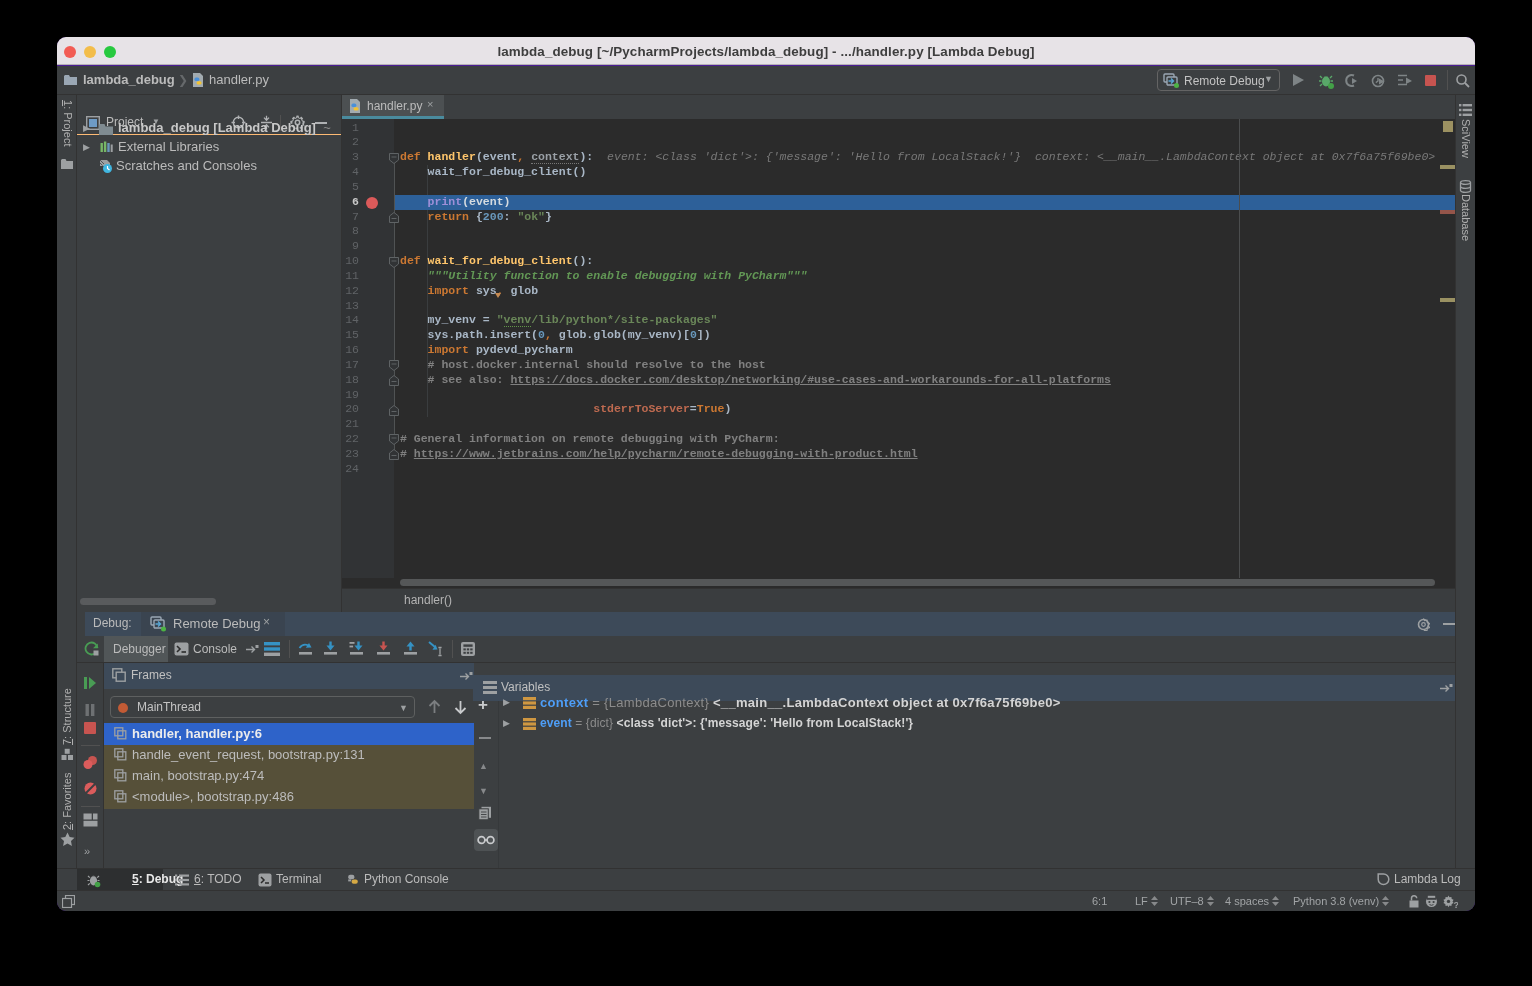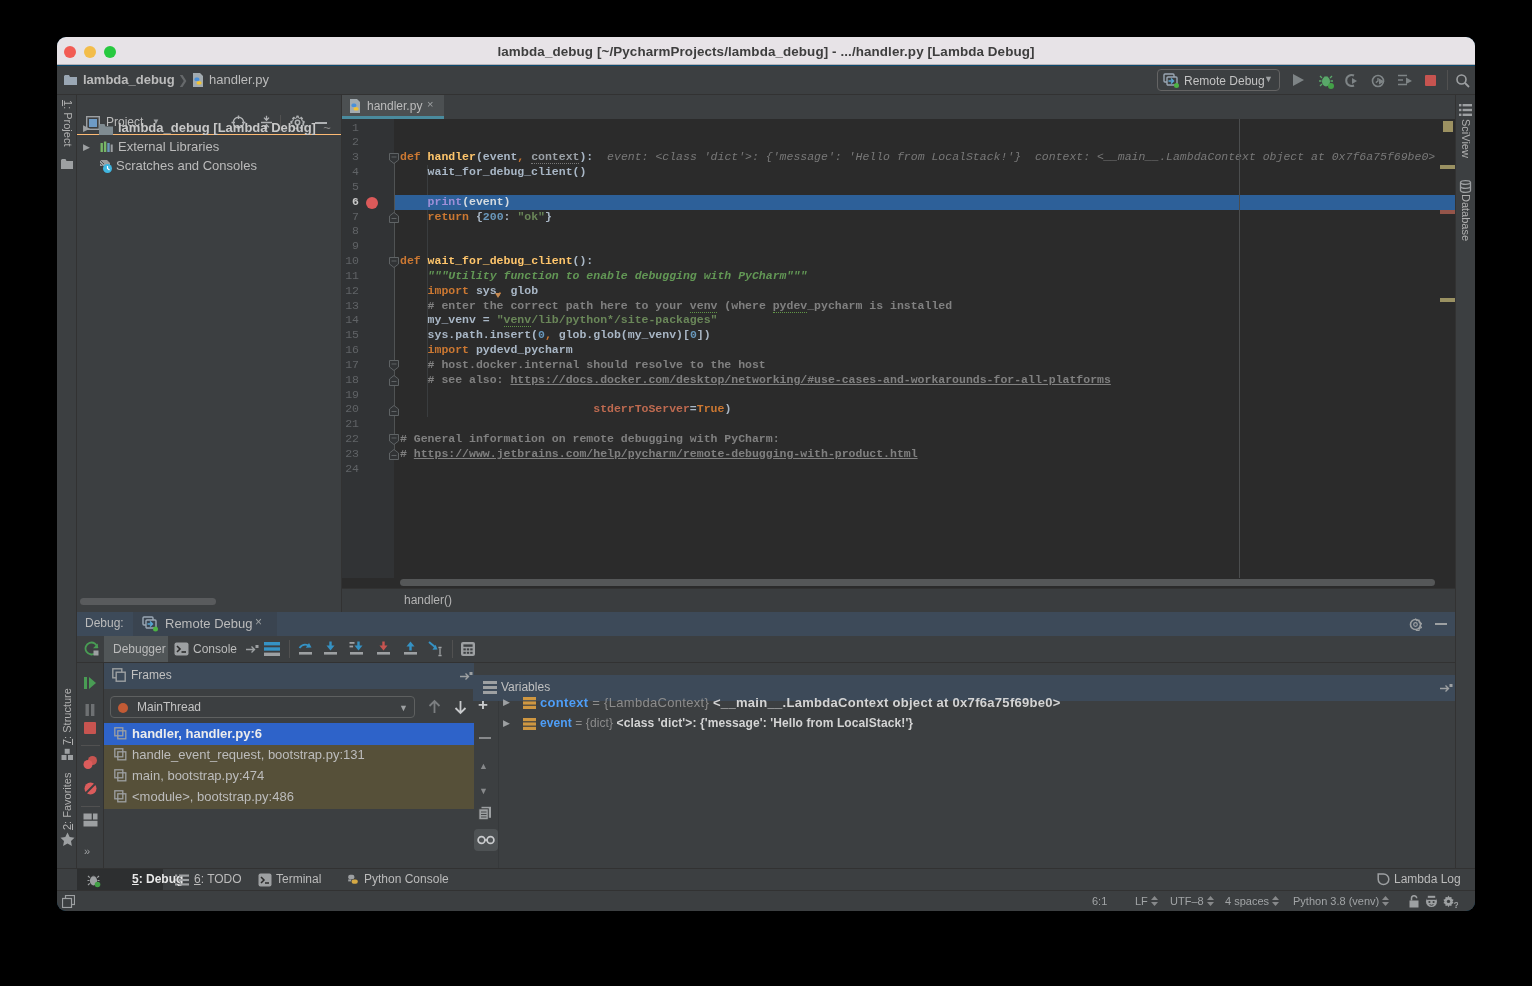--- a/index.html
+++ b/index.html
@@ -1,21 +1,21 @@
 <!DOCTYPE html>
 <html><head>
 <meta charset="utf-8">
 <style>
   * { margin:0; padding:0; box-sizing:border-box; }
   html,body { width:1532px; height:986px; background:#000; overflow:hidden; }
   body { font-family:"Liberation Sans", sans-serif; }
   .abs { position:absolute; }
   #win {
     position:absolute; left:57px; top:37px; width:1418px; height:874px;
-    background:#0c4a6e; border-radius:9px; overflow:hidden;
+    background:#4c1d95; border-radius:9px; overflow:hidden;
   }
   .ui { font-size:12px; color:#bbbbbb; }
   
   #titlebar { position:absolute; left:0; top:0; width:100%; height:28px; background:#e7e3e7; border-bottom:1px solid #b6b2b6; }
   .tl { position:absolute; top:9px; width:12px; height:12px; border-radius:50%; }
   #title { position:absolute; top:0; width:100%; height:28px; line-height:29px; text-align:center; font-size:13.4px; font-weight:bold; color:#3e3e3e; letter-spacing:0.1px; }
   
   #navbar { position:absolute; left:0; top:29px; width:100%; height:29px; background:#3c3f41; border-bottom:1px solid #323232; }
   
   #lstripe { position:absolute; left:0; top:58px; width:20px; height:773px; background:#3c3f41; border-right:1px solid #323232; }
@@ -44,21 +44,21 @@
   .uline { text-decoration:underline; }
   .fm { position:absolute; left:47px; width:10px; height:11px; }
   .sqg { border-bottom:1px dotted #619647; }
   .c .sqg, .cl .c.sqg { border-bottom:1px dotted #619647; }
   #hscroll { position:absolute; left:0; top:483px; width:1113px; height:10px; background:#2b2b2b; }
   #crumb { position:absolute; left:0; top:493px; width:1113px; height:24px; background:#3a3d3f; border-top:1px solid #323232; }
   
   #rstripe { position:absolute; right:0; top:58px; width:20px; height:773px; background:#3c3f41; border-left:1px solid #323232; }
   
   #debug { position:absolute; left:20px; top:575px; width:1378px; height:256px; background:#3c3f41; overflow:hidden; }
-  #dbghead { position:absolute; left:0; top:0; width:100%; height:24px; background:#3d4a59; }
+  #dbghead { position:absolute; left:8px; top:0; width:100%; height:24px; background:#3d4a59; }
   #dbgbar { position:absolute; left:0; top:24px; width:100%; height:27px; background:#3c3f41; border-bottom:1px solid #323232; }
   #dbgleft { position:absolute; left:0; top:51px; width:27px; height:205px; border-right:1px solid #323232; }
   #frames { position:absolute; left:27px; top:51px; width:370px; height:205px; }
   #frhead { position:absolute; left:0; top:0; width:100%; height:26px; background:#3d4a59; }
   #vtool { position:absolute; left:396px; top:76px; width:26px; height:180px; border-right:1px solid #36393b; }
   #vars { position:absolute; left:396px; top:51px; width:982px; height:205px; }
   #varhead { position:absolute; left:0; top:12px; width:100%; height:26px; background:#3d4a59; }
   
   .frico { width:13px; height:13px; }
   .varico { width:13px; height:12px; }
@@ -255,21 +255,20 @@
           <use href="#foldup"></use>
         </svg>
 
       <div class="cl" style="top:31.3px;"><span class="k">def </span><span class="fn">handler</span>(event<span class="k">,</span> <span style="color:#9aa0a6; border-bottom:1px dotted #777;">context</span>):  <span class="dbg">event: &lt;class 'dict'&gt;: {'message': 'Hello from LocalStack!'}  context: &lt;__main__.LambdaContext object at 0x7f6a75f69be0&gt;</span></div>
       <div class="cl" style="top:46.1px;">    wait_for_debug_client()</div>
       <div class="cl" style="top:75.8px;">    <span class="bi" style="color:#9e8fd8;">print</span><span style="color:#d5dbe0;">(event)</span></div>
       <div class="cl" style="top:90.6px;">    <span class="k">return</span> {<span class="n">200</span>: <span class="s">"ok"</span>}</div>
       <div class="cl" style="top:135.1px;"><span class="k">def </span><span class="fn">wait_for_debug_client</span>():</div>
       <div class="cl" style="top:149.9px;">    <span class="ds">"""Utility function to enable debugging with PyCharm"""</span></div>
       <div class="cl" style="top:164.7px;">    <span class="k">import </span>sys<span class="k">,</span> glob</div>
-      <div class="cl" style="top:179.6px;">    <span class="c"># enter the correct path here to your <span class="sqg">venv</span> (where <span class="sqg">pydev</span>_pycharm is installed</span></div>
       <div class="cl" style="top:194.4px;">    my_venv = <span class="s">"<span class="sqg">venv</span>/lib/python*/site-packages"</span></div>
       <div class="cl" style="top:209.2px;">    sys.path.insert(<span class="n">0</span><span class="k">,</span> glob.glob(my_venv)[<span class="n">0</span>])</div>
       <div class="cl" style="top:224.1px;">    <span class="k">import </span>pydevd_pycharm</div>
       <div class="cl" style="top:238.9px;">    <span class="c"># host.docker.internal should resolve to the host</span></div>
       <div class="cl" style="top:253.7px;">    <span class="c"># see also: <span class="uline">https://docs.docker.com/desktop/networking/#use-cases-and-workarounds-for-all-platforms</span></span></div>
       <div class="cl" style="top:283.4px;">                            <span class="kwarg">stderrToServer</span>=<span class="k">True</span>)</div>
       <div class="cl" style="top:313px;"><span class="c"># General information on remote debugging with PyCharm:</span></div>
       <div class="cl" style="top:327.9px;"><span class="c"># <span class="uline">https://www.jetbrains.com/help/pycharm/remote-debugging-with-product.html</span></span></div>
 
       <div class="abs" style="left:1101px; top:2px; width:10px; height:11px; background:#9c9161;"></div>

